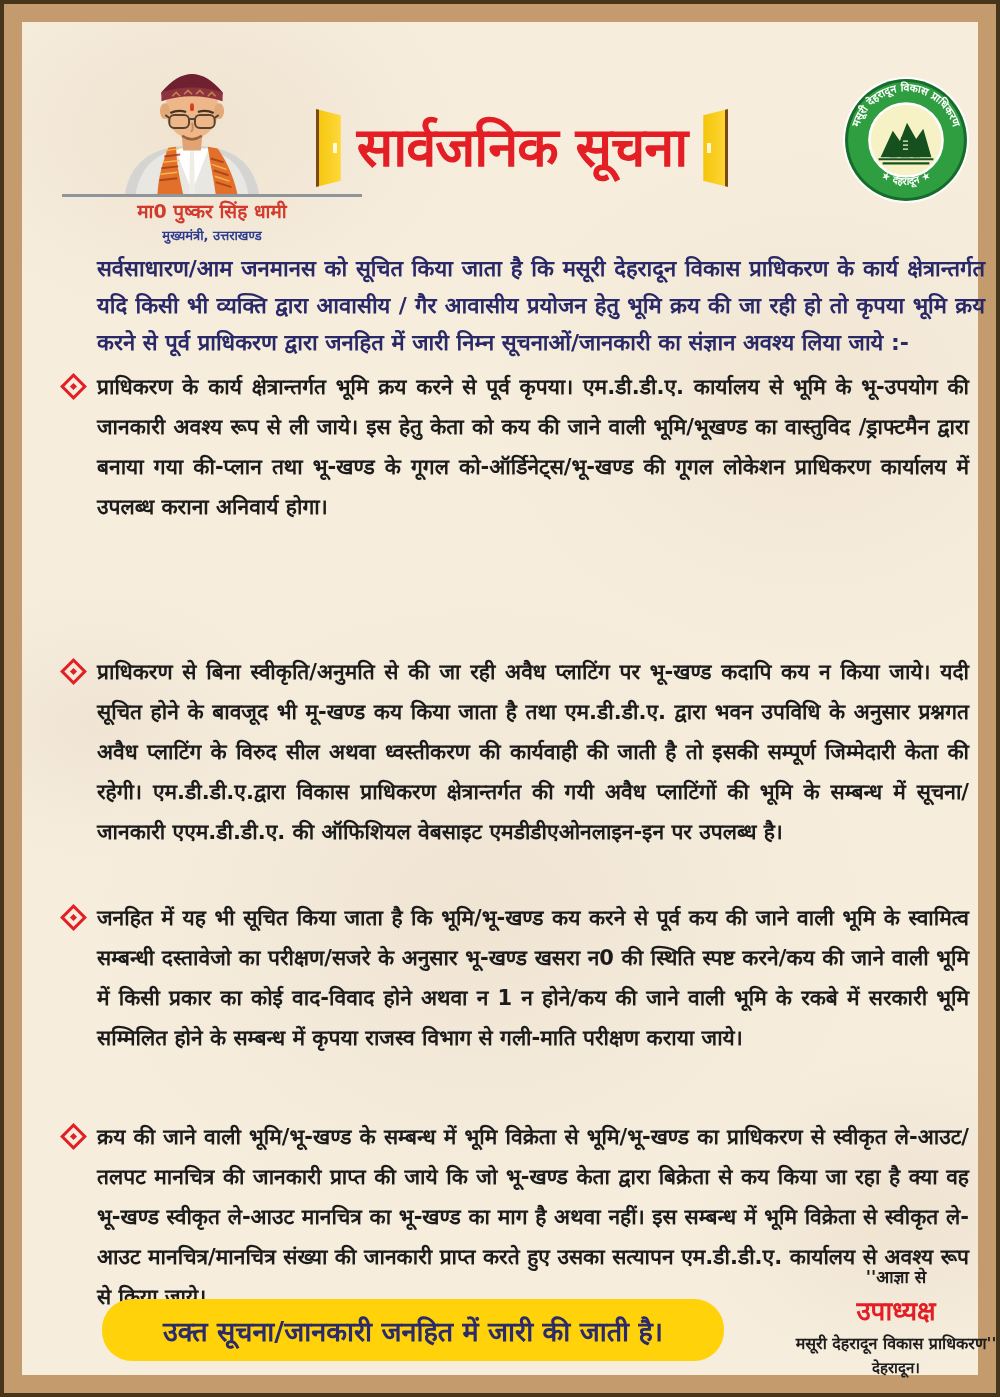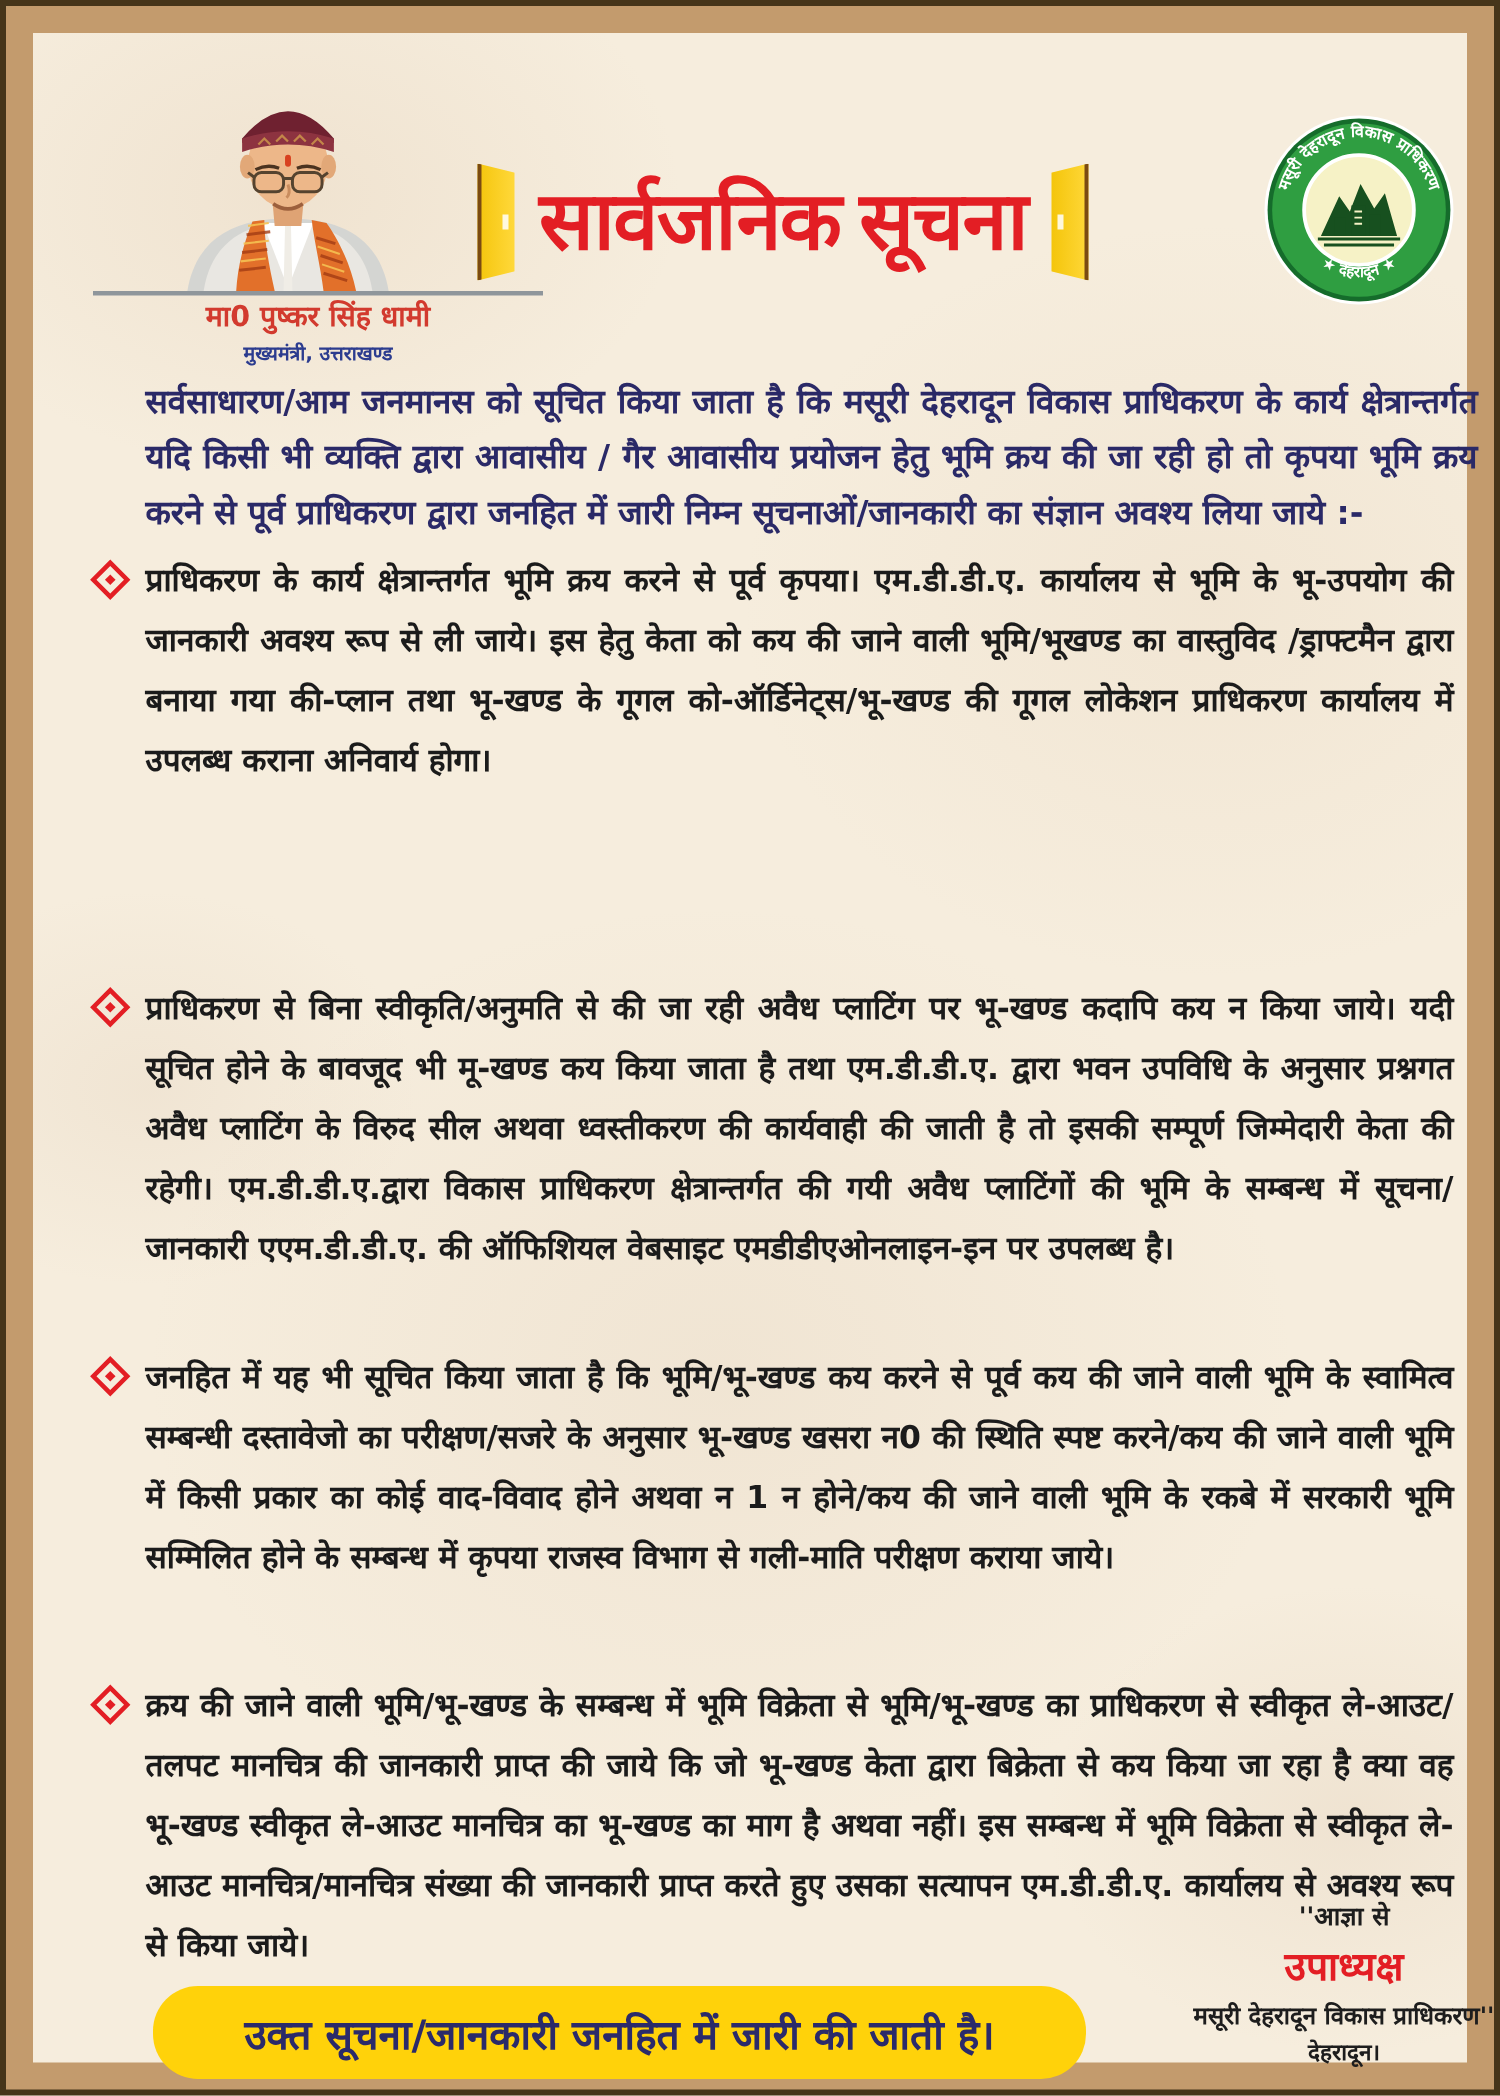--- a/index.html
+++ b/index.html
@@ -33,21 +33,21 @@
   .official-caption{position:absolute;left:40px;top:178px;width:300px;text-align:center;}
   .official-name{font-size:19px;font-weight:bold;color:#d23a2e;line-height:1.2;}
   .official-designation{font-size:13px;font-weight:bold;color:#2c3c8f;margin-top:3px;}
 
   .title-wrap{
     position:absolute;left:220px;top:80px;width:560px;height:92px;
     display:flex;align-items:center;justify-content:center;gap:16px;
   }
   .page-title{
     margin:0;font-size:54px;font-weight:bold;color:#e31e24;
-    white-space:nowrap;letter-spacing:-1px;line-height:1;font-family:Liberation Serif, serif;
+    white-space:nowrap;letter-spacing:-1px;line-height:1;
   }
   .door{position:relative;width:25px;height:78px;background:linear-gradient(90deg,#f4c50b,#ffd83a);flex:0 0 auto;}
   .door-left{clip-path:polygon(0 0,100% 8%,100% 92%,0 100%);box-shadow:inset 3px 0 0 #7a4a12;}
   .door-right{clip-path:polygon(0 8%,100% 0,100% 100%,0 92%);box-shadow:inset -3px 0 0 #7a4a12;}
   .door::after{content:"";position:absolute;top:34px;width:4px;height:10px;background:rgba(255,255,255,.85);}
   .door-left::after{right:4px;}
   .door-right::after{left:4px;}
 
   .logo-wrap{position:absolute;left:820px;top:54px;width:128px;height:128px;}
 
@@ -68,21 +68,21 @@
     margin:0 0 0 34px;font-size:21px;font-weight:bold;color:#1b1b1b;
     line-height:1.9;text-align:justify;
   }
   .b1{top:346px;} .b2{top:479px;} .b3{top:535px;} .b4{top:631px;}
   .b5{top:877px;} .b6{top:1001px;} .b7{top:1096px;}
 
   
   .notice-box{
     position:absolute;left:80px;top:1277px;width:622px;height:62px;
     background:#ffd20a;border-radius:30px;
-    display:flex;align-items:center;justify-content:center;margin-top:25px;
+    display:flex;align-items:center;justify-content:center;
   }
   .notice-box span{font-size:27px;font-weight:bold;color:#2b2a6a;white-space:nowrap;}
   .signature{position:absolute;left:752px;top:1243px;width:244px;text-align:center;color:#1d1d1d;}
   .sig-by-order{font-size:17px;font-weight:bold;}
   .sig-designation{font-size:26px;font-weight:bold;color:#e31e24;margin-top:4px;}
   .sig-org{font-size:16px;font-weight:bold;margin-top:6px;line-height:1.25;}
   .sig-place{font-size:15px;font-weight:bold;margin-top:3px;}
 </style>
 </head>
 <body>

